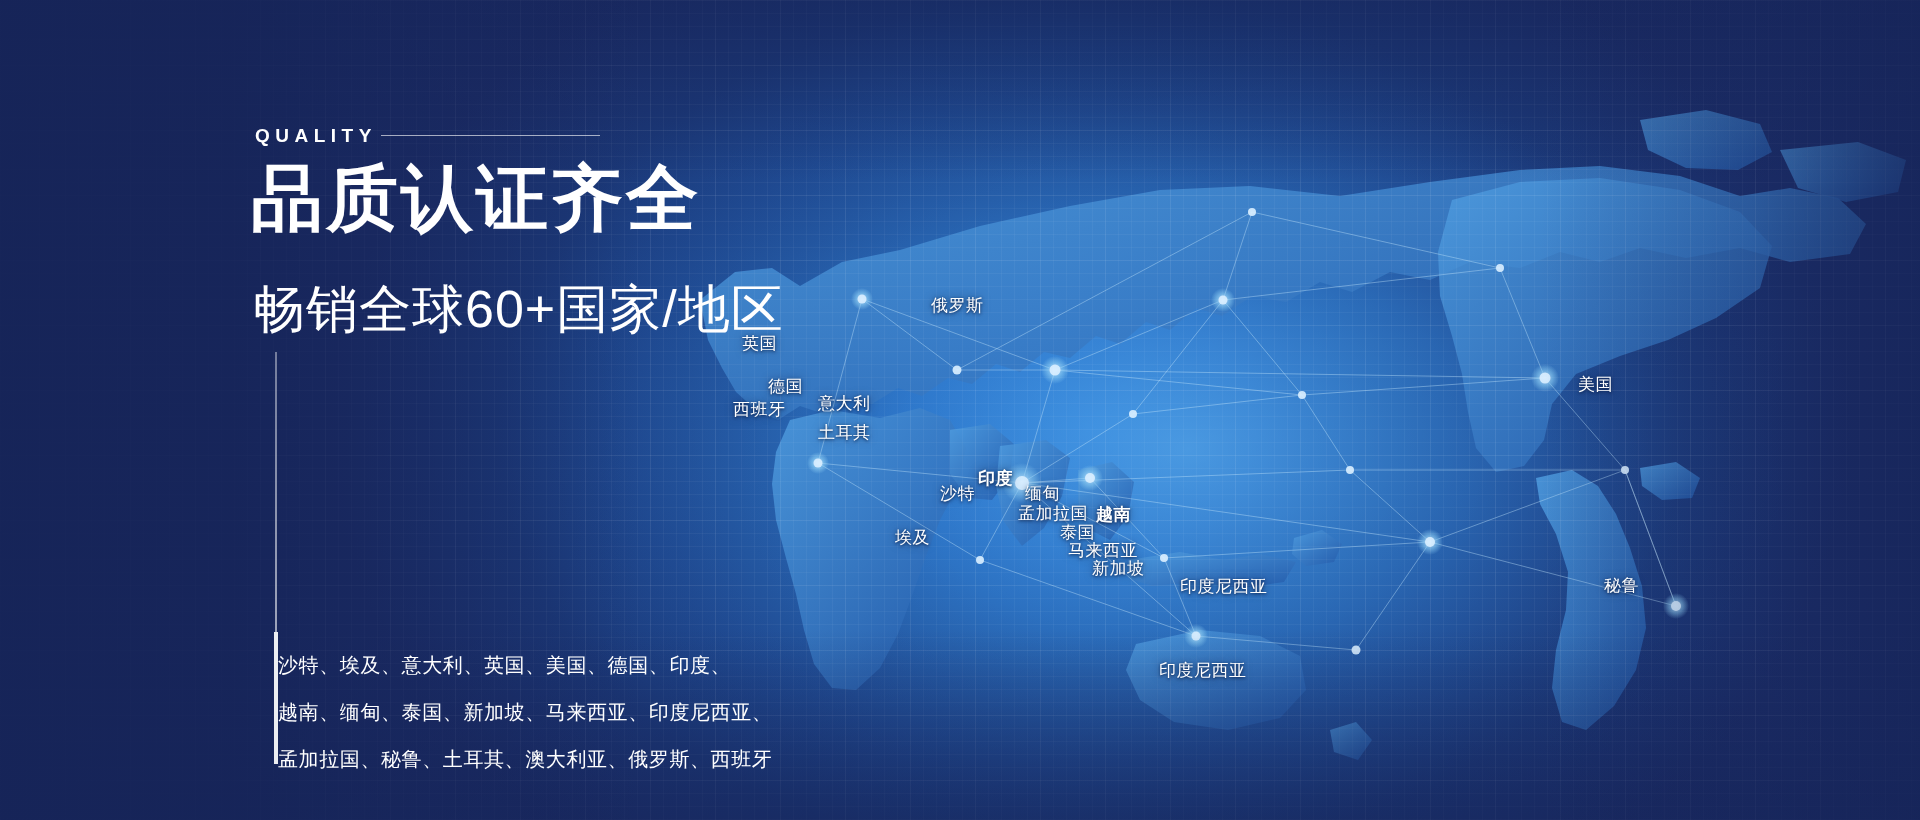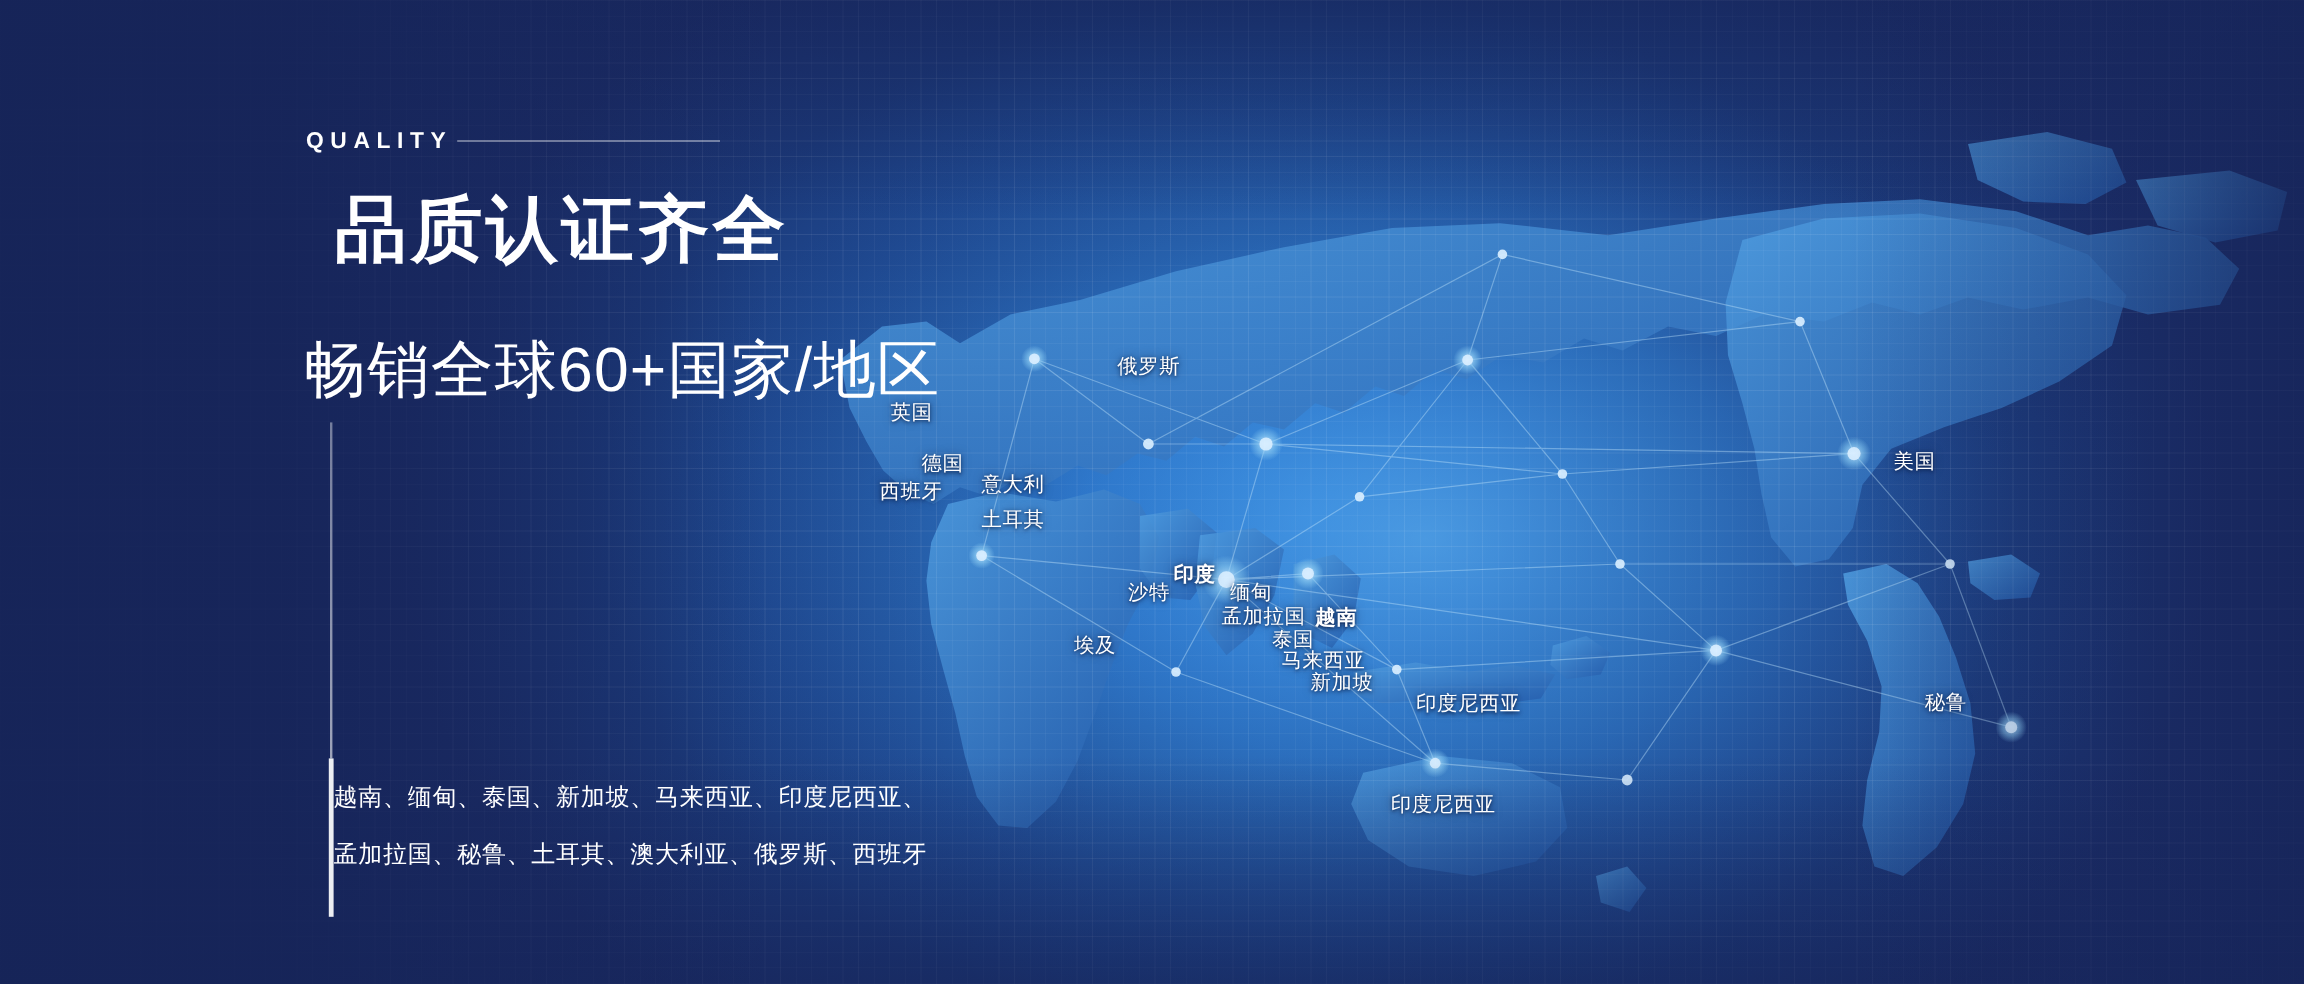--- a/index.html
+++ b/index.html
@@ -39,37 +39,36 @@
       linear-gradient(to bottom, rgba(22,36,88,.55) 0px, rgba(22,36,88,0) 180px),
       linear-gradient(to top, rgba(22,36,88,.60) 0px, rgba(22,36,88,0) 190px);
   }
   .map-wrap { position:absolute; inset:0; }
   .map-wrap svg { position:absolute; top:0; left:0; width:1920px; height:820px; }
 
   
   .left-block { position:absolute; left:0; top:0; width:780px; height:820px; }
 
   .eyebrow-row {
-    position:absolute; left:255px; top:108px;
+    position:absolute; left:255px; top:126px;
     display:flex; align-items:center; gap:4px; width:345px;
   }
   .eyebrow {
     color:#ffffff; font-size:19px; font-weight:700;
     letter-spacing:5.5px; line-height:1;
     font-family:"Liberation Sans", sans-serif;
   }
   .eyebrow-rule { flex:1; height:1px; background:rgba(255,255,255,.62); }
 
   .headline {
     position:absolute; left:251px; top:160px;
-    color:#ffffff; font-size:60px; font-weight:700;
+    color:#ffffff; font-size:72px; font-weight:700;
     letter-spacing:3px; line-height:1.08;
     white-space:nowrap;
     font-family:"Liberation Sans", sans-serif;
-    margin-left:28px;
   }
   .subhead {
     position:absolute; left:253px; top:278px;
     color:#ffffff; font-size:52px; font-weight:400;
     letter-spacing:1px; line-height:1.2; white-space:nowrap;
     font-family:"Liberation Sans", sans-serif;
   }
 
   .divider-thin {
     position:absolute; left:275px; top:352px;
@@ -241,18 +240,19 @@
       <span class="eyebrow-rule"></span>
     </div>
 
     <h1 class="headline">品质认证齐全</h1>
     <h2 class="subhead">畅销全球60+国家/地区</h2>
 
     <div class="divider-thin"></div>
     <div class="divider-thick"></div>
 
     <div class="country-list" id="country-list">
+        <div class="country-line">沙特、埃及、意大利、英国、美国、德国、印度、</div>
         <div class="country-line">越南、缅甸、泰国、新加坡、马来西亚、印度尼西亚、</div>
         <div class="country-line">孟加拉国、秘鲁、土耳其、澳大利亚、俄罗斯、西班牙</div>
       </div>
   </div>
 
 </div>
 
 </body></html>

